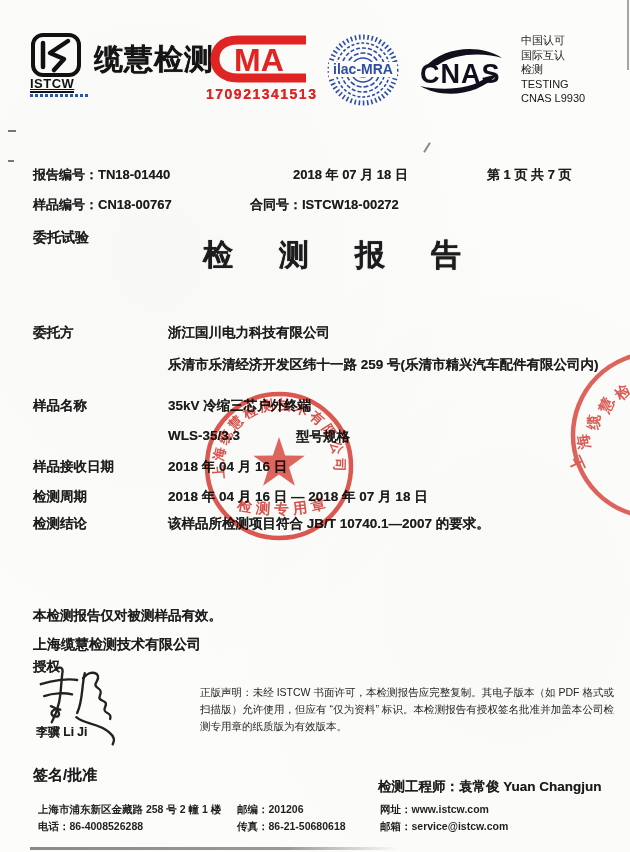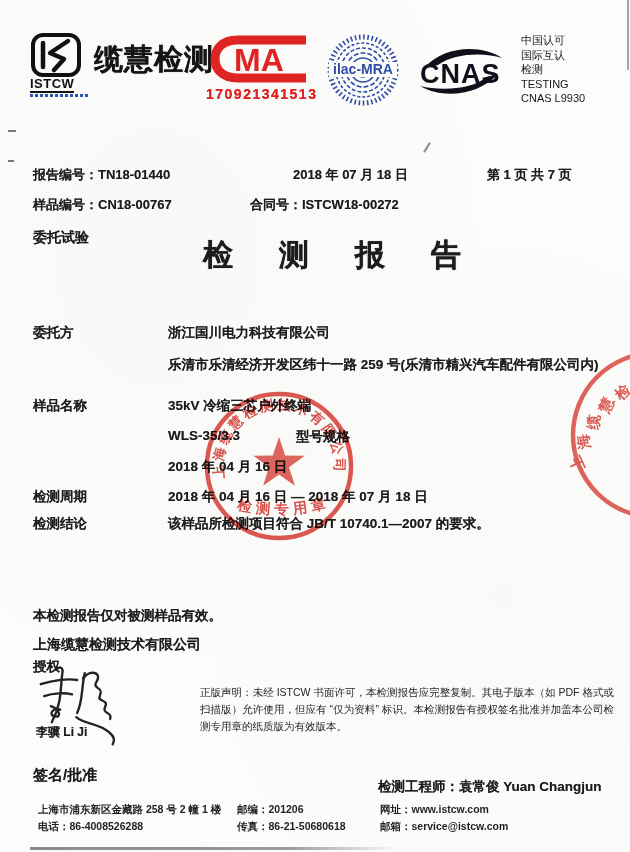--- a/index.html
+++ b/index.html
@@ -10,21 +10,21 @@
     background-image: radial-gradient(ellipse at 25% 30%, rgba(0,0,0,0.015), transparent 55%),
                       radial-gradient(ellipse at 80% 70%, rgba(0,0,0,0.012), transparent 50%);
     overflow:hidden; color:#1c1c1c;
   }
   .abs { position:absolute; }
   .b { font-weight:700; text-shadow:0 0 .4px rgba(20,20,20,.55); }
   .cjk { font-family:"Liberation Sans", sans-serif; }
 
   
   .brand-name { left:94px; top:40px; font-size:29px; font-weight:800; letter-spacing:1px; color:#141414; text-shadow:0 0 .7px #141414; }
-  .istcw-abbr { left:30px; top:76px; font-size:13px; font-weight:800; letter-spacing:.5px; color:#101010; border-bottom:2px solid #101010; padding-bottom:0; }
+  .istcw-abbr { left:30px; top:76px; font-size:13px; font-weight:800; letter-spacing:.5px; color:#101010; border-bottom:2px solid #101010; padding-bottom:0;text-decoration:underline; }
   .brand-tagline { left:30px; top:94px; width:58px; height:3px;
     background:repeating-linear-gradient(90deg,#2b55b0 0 3px, transparent 3px 5px); }
   .cma-number { left:206px; top:86px; font-size:14px; font-weight:700; letter-spacing:1.5px; color:#e02424; text-shadow:0 0 .5px #e02424; }
   .accred { left:521px; top:33px; font-size:11px; font-weight:400; line-height:14.5px; color:#181818; }
 
   
   .meta { font-size:13px;margin-top:40px; }
   .title { left:203px; top:235px; font-size:30px; font-weight:700; letter-spacing:46px; text-shadow:0 0 .8px #111; }
 
   .label-col { width:135px; display:inline-block; }
@@ -107,20 +107,21 @@
 
   <div class="abs row-line" style="top:397px;">
     <span class="label-col b">样品名称</span>
     <span class="val b">35kV 冷缩三芯户外终端</span>
   </div>
   <div class="abs row-line" style="top:428px;text-align:center;">
     <span class="label-col b">型号规格</span>
     <span class="val b">WLS-35/3.3</span>
   </div>
   <div class="abs row-line" style="top:458px;">
+    <span class="label-col b">样品接收日期</span>
     <span class="val b">2018 年 04 月 16 日</span>
   </div>
   <div class="abs row-line" style="top:488px;">
     <span class="label-col b">检测周期</span>
     <span class="val b">2018 年 04 月 16 日 — 2018 年 07 月 18 日</span>
   </div>
   <div class="abs row-line" style="top:515px;">
     <span class="label-col b">检测结论</span>
     <span class="val b">该样品所检测项目符合 JB/T 10740.1—2007 的要求。</span>
   </div>

